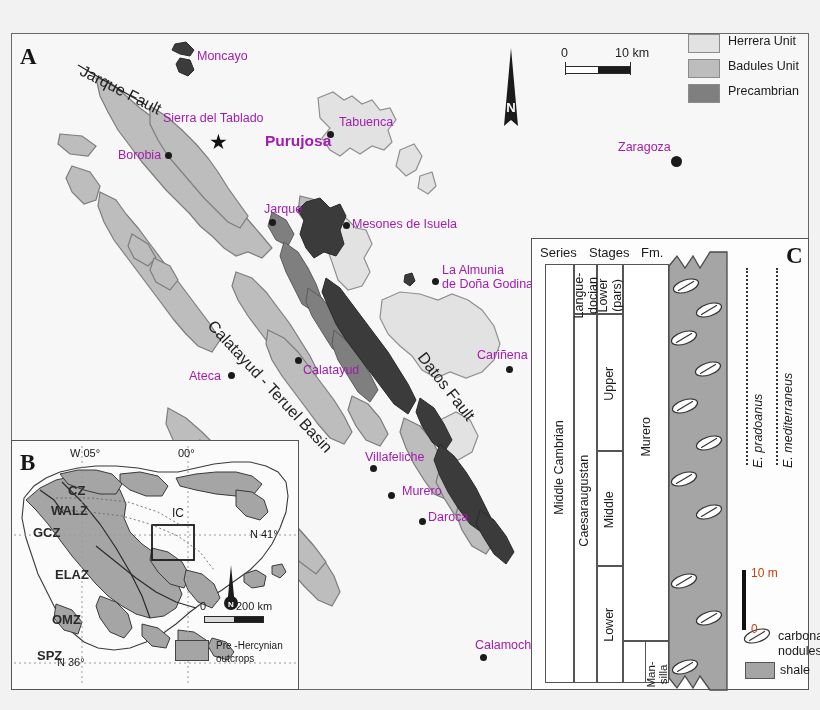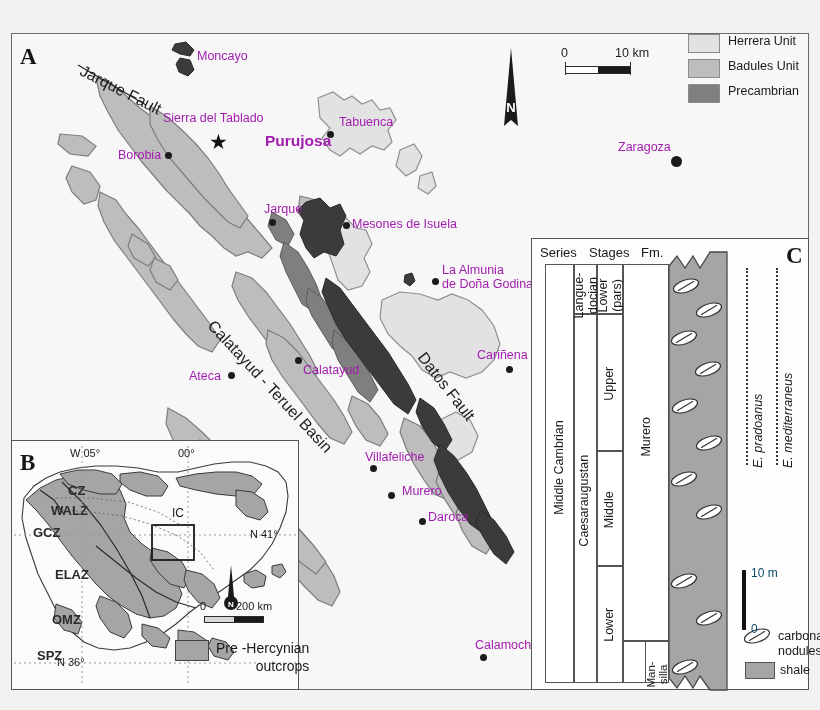--- a/index.html
+++ b/index.html
@@ -50,36 +50,36 @@
   .blabel{position:absolute;font-size:11px;color:#1a1a1a;white-space:nowrap;}
   .bzone{position:absolute;font-size:13px;font-weight:bold;color:#2a2a2a;
       white-space:nowrap;}
   #scaleB{position:absolute;left:204px;top:616px;width:60px;height:7px;
       border:1px solid #2a2a2a;box-sizing:border-box;background:#d9d9d9;}
   #scaleB .fill{position:absolute;right:0;top:0;bottom:0;width:50%;background:#1b1b1b;}
   #northB{position:absolute;left:222px;top:565px;width:18px;height:48px;}
   #legendB{position:absolute;left:175px;top:640px;display:flex;align-items:flex-start;}
   #legendB .sw{width:34px;height:21px;background:#a5a5a5;border:1px solid #444;
       box-sizing:border-box;margin-right:7px;flex:0 0 auto;}
-  #legendB .tx{font-size:14px;color:#1a1a1a;line-height:1.25;white-space:nowrap;text-align:right;}
+  #legendB .tx{font-size:10px;color:#1a1a1a;line-height:1.25;white-space:nowrap;}
 
   
   #panelC-frame{position:absolute;left:531px;top:238px;width:278px;height:452px;
       background:#fdfdfd;border:1.3px solid #555;box-sizing:border-box;}
   .chead{position:absolute;font-size:13px;color:#1a1a1a;white-space:nowrap;}
   .ccell{position:absolute;border:1px solid #555;box-sizing:border-box;
       background:#fff;}
   .cvert{position:absolute;font-size:12.5px;color:#1a1a1a;white-space:nowrap;
       transform:rotate(-90deg);transform-origin:center center;line-height:1.08;
       text-align:center;}
   .rangeline{position:absolute;width:0;border-left:2px dotted #333;}
   .rangetxt{position:absolute;font-size:12.5px;font-style:italic;color:#1a1a1a;
       white-space:nowrap;transform:rotate(-90deg);transform-origin:left top;}
   #cscale-bar{position:absolute;left:742px;top:570px;width:4px;height:60px;background:#111;}
-  .cscale-tx{position:absolute;font-size:12px;color:#0c4a6e;}
+  .cscale-tx{position:absolute;font-size:12px;color:#c2410c;}
   .clegend-tx{position:absolute;font-size:12.5px;color:#1a1a1a;line-height:1.2;}
   #shale-sw{position:absolute;left:745px;top:662px;width:30px;height:17px;
       background:#a5a5a5;border:1px solid #555;box-sizing:border-box;}
 </style>
 </head>
 <body>
 
 <div class="fig">
 
   <div id="panelA-frame"></div>

